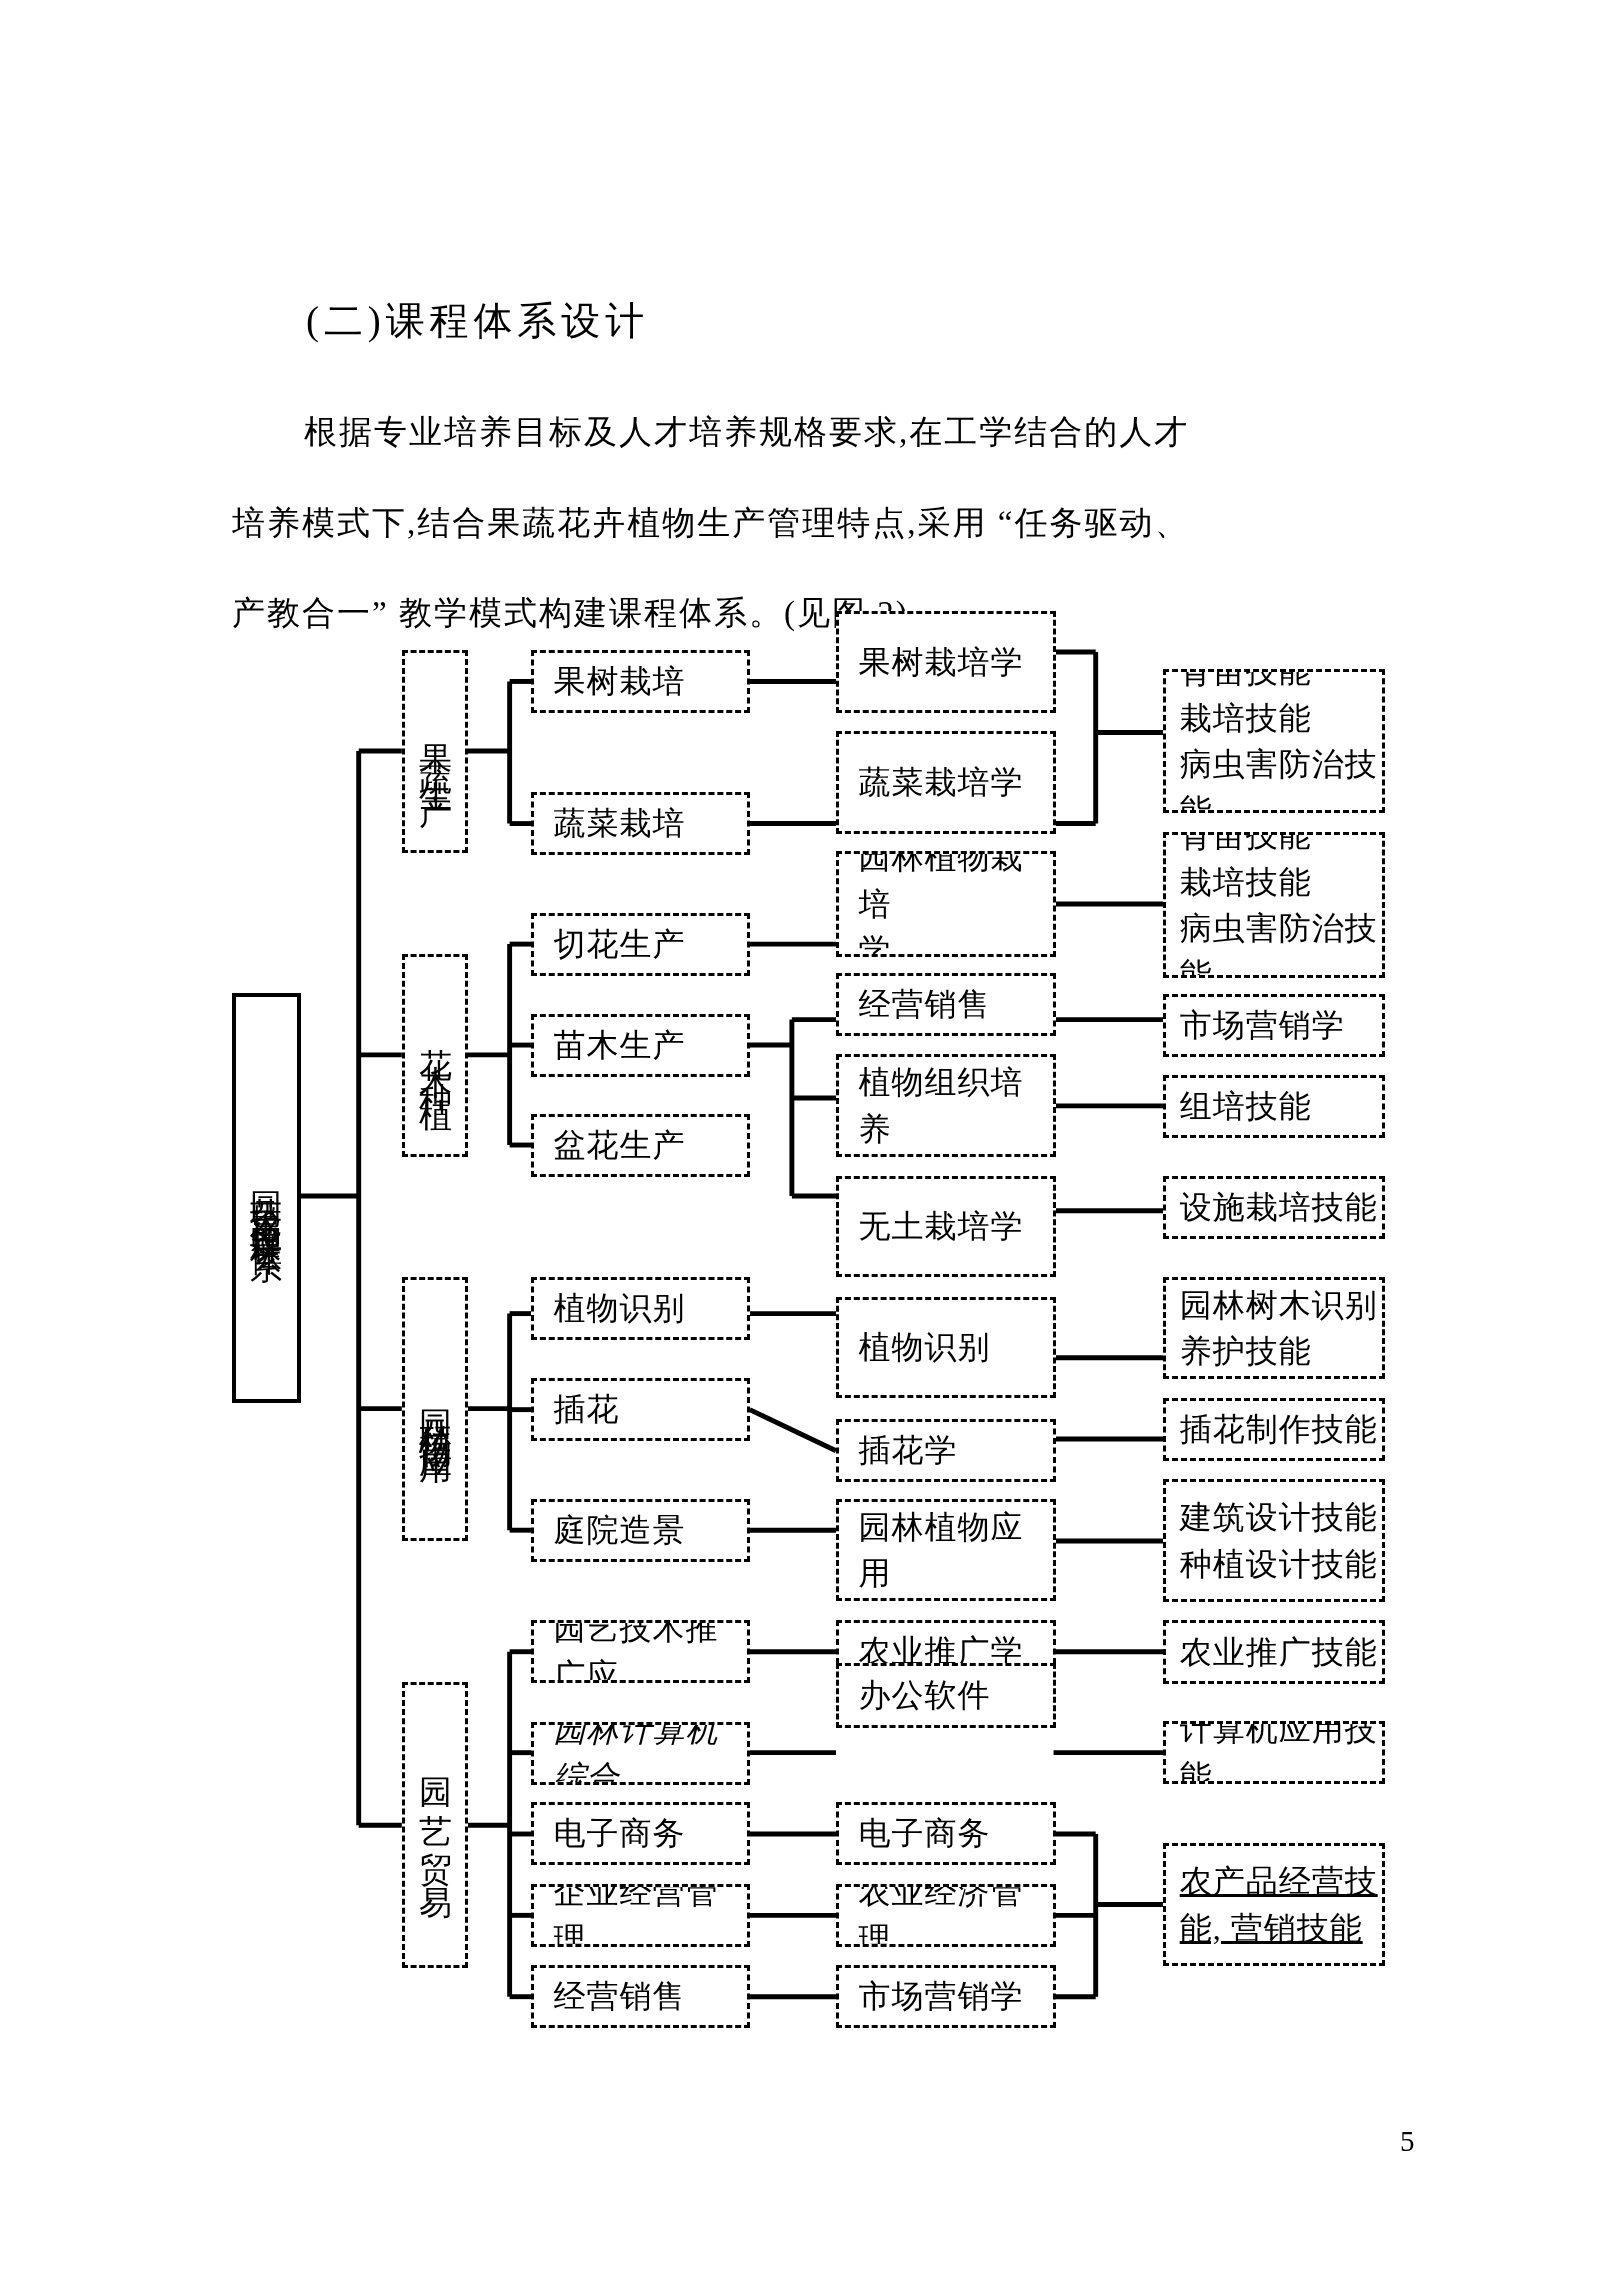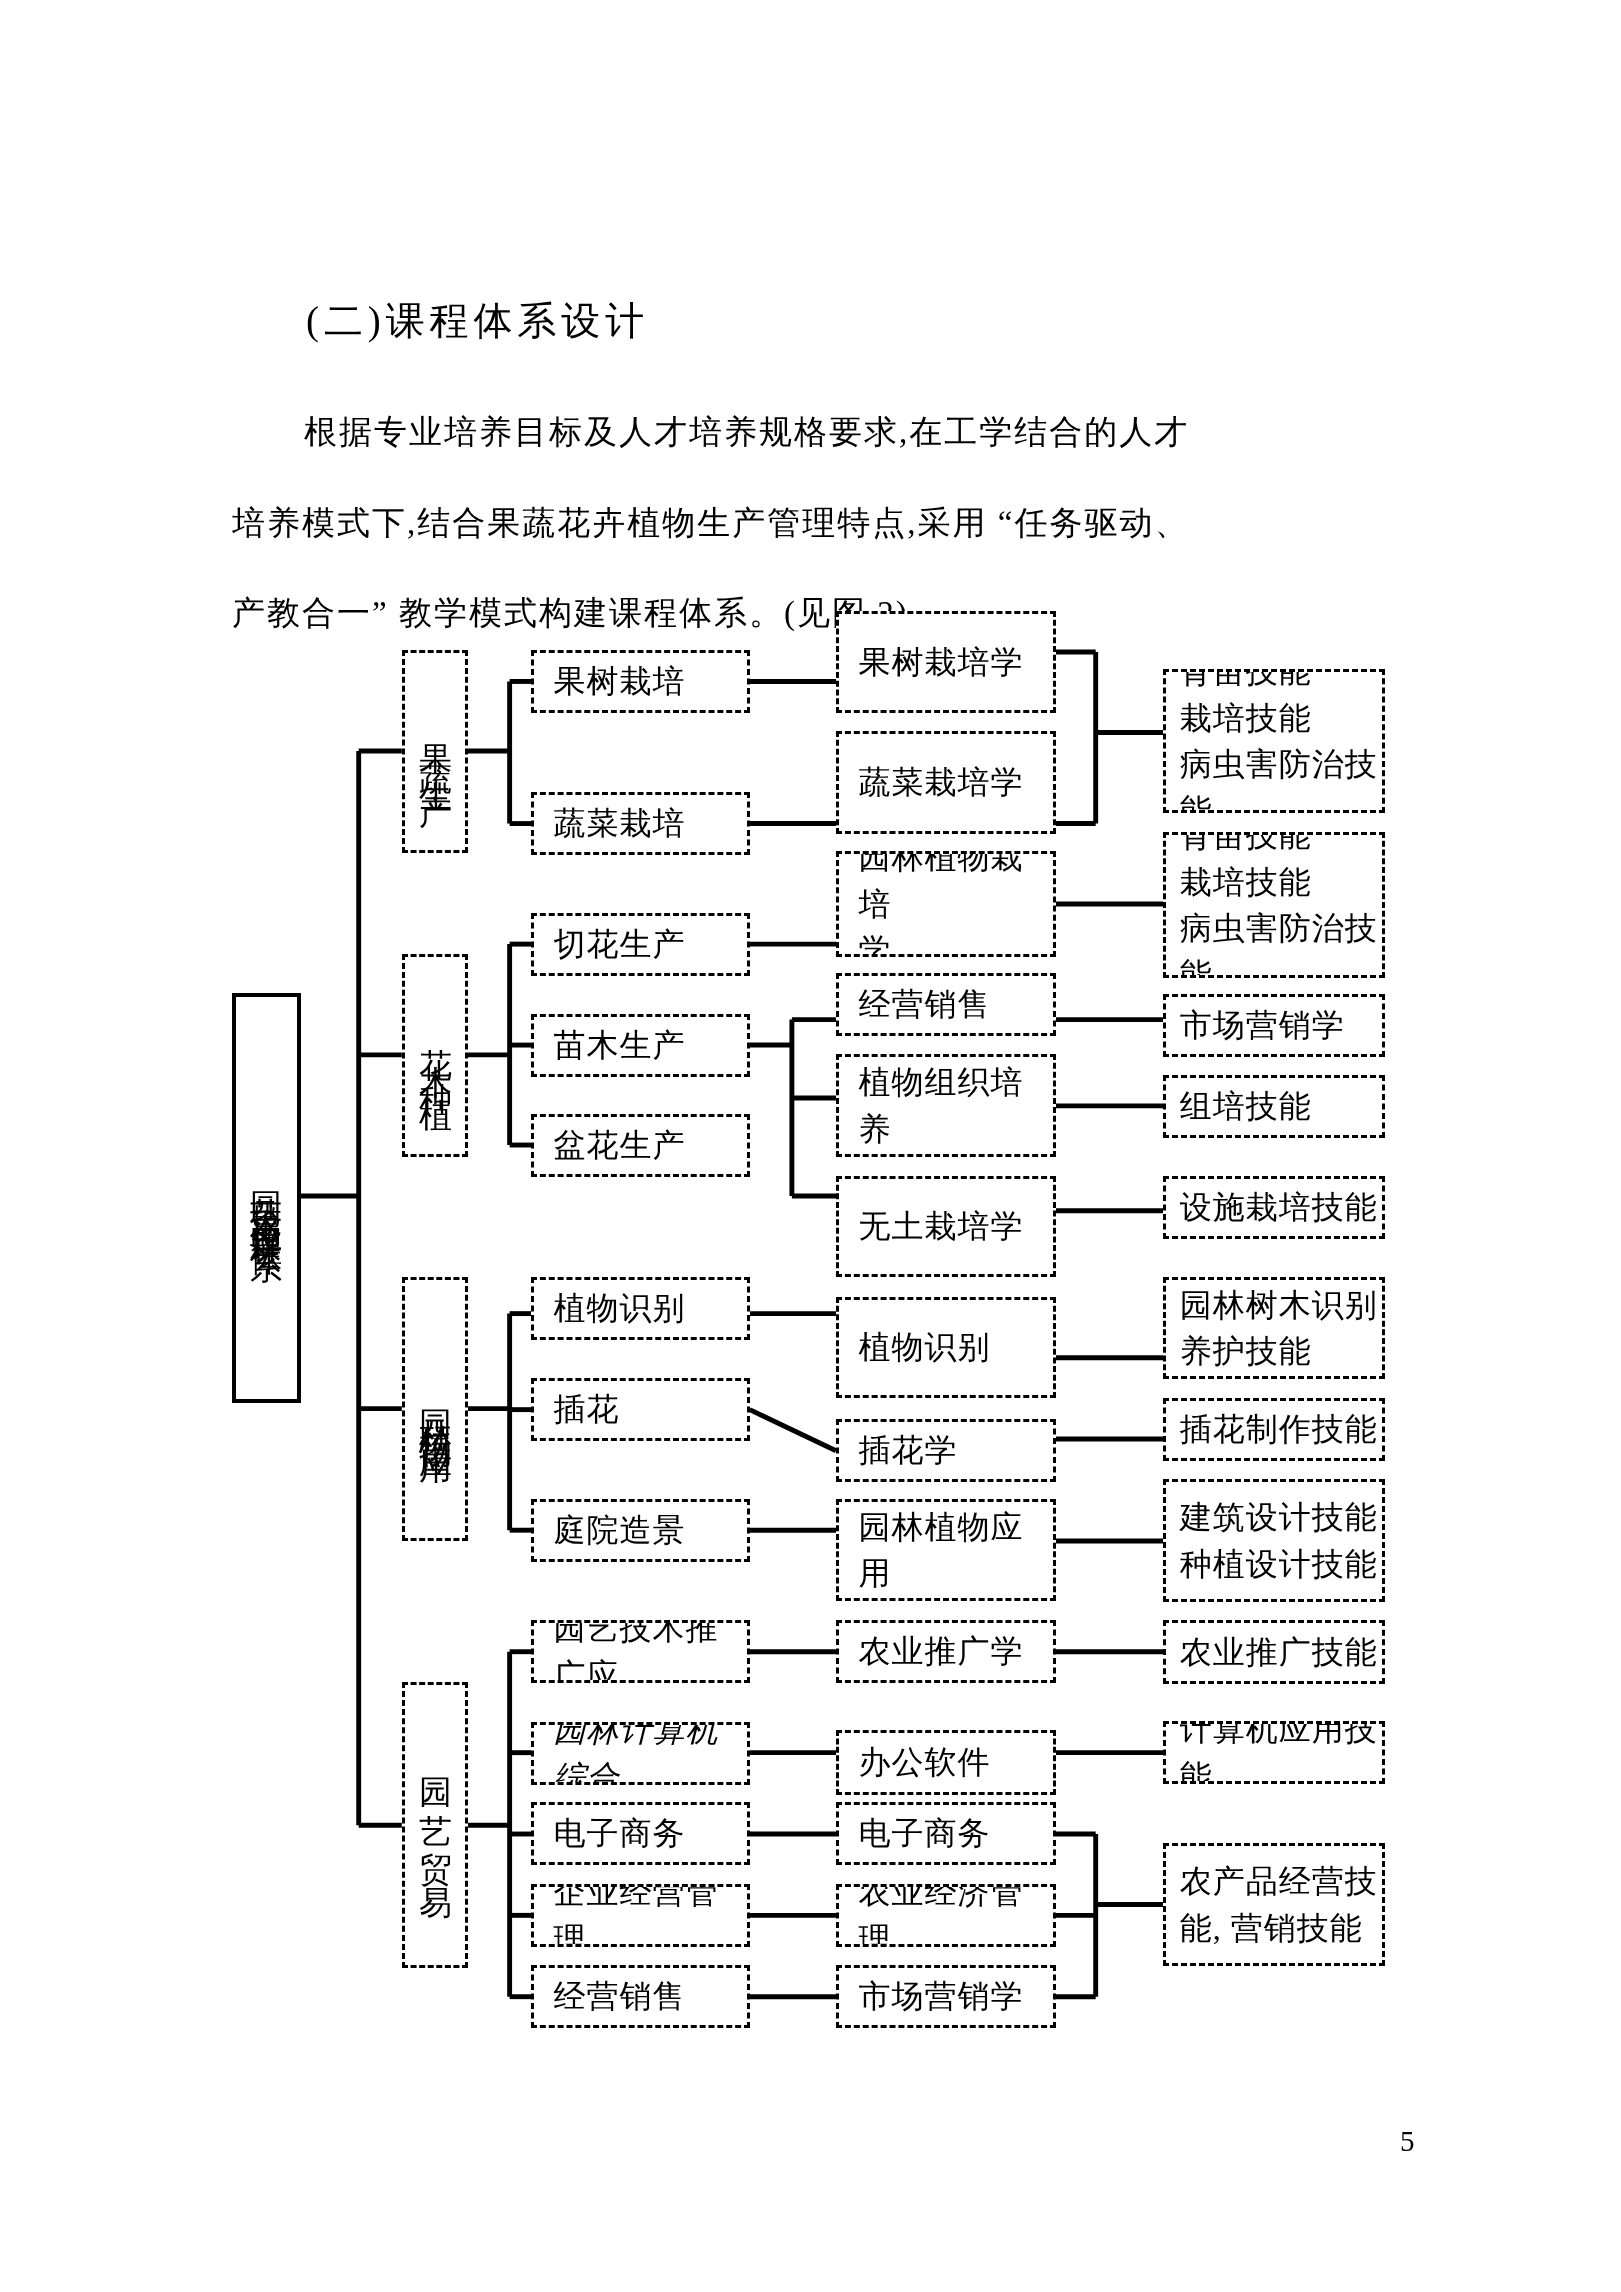--- a/index.html
+++ b/index.html
@@ -143,39 +143,39 @@
   <div class="box course hlab" style="top:731px;height:103px;">蔬菜栽培学</div>
   <div class="box course hlab" style="top:851px;height:106px;">园林植物栽培
 学</div>
   <div class="box course hlab" style="top:973px;">经营销售</div>
   <div class="box course hlab" style="top:1176px;height:101px;">无土栽培学</div>
   <div class="box course hlab" style="top:1054px;height:103px;">植物组织培养</div>
   <div class="box course hlab" style="top:1297px;height:101px;">植物识别</div>
   <div class="box course hlab" style="top:1419px;">插花学</div>
   <div class="box course hlab" style="top:1499px;height:102px;">园林植物应用</div>
   <div class="box course hlab" style="top:1620px;">农业推广学</div>
-  <div class="box course hlab" style="top:1730px;height:65px;">办公软件</div>
+  <div class="box course hlab" style="top:1663px;height:65px;">办公软件</div>
   <div class="box course hlab" style="top:1802px;">电子商务</div>
   <div class="box course hlab" style="top:1884px;">农业经济管理</div>
   <div class="box course hlab" style="top:1965px;">市场营销学</div>
 
   <div class="box skill hlab" style="top:669px;height:144px;">育苗技能
 栽培技能
 病虫害防治技能</div>
   <div class="box skill hlab" style="top:832px;height:146px;">育苗技能
 栽培技能
 病虫害防治技能</div>
   <div class="box skill hlab" style="top:994px;">市场营销学</div>
   <div class="box skill hlab" style="top:1075px;">组培技能</div>
   <div class="box skill hlab" style="top:1176px;">设施栽培技能</div>
   <div class="box skill hlab" style="top:1277px;height:102px;">园林树木识别
 养护技能</div>
   <div class="box skill hlab" style="top:1398px;">插花制作技能</div>
   <div class="box skill hlab" style="top:1479px;height:123px;">建筑设计技能
 种植设计技能</div>
   <div class="box skill hlab" style="top:1620px;height:64px;">农业推广技能</div>
   <div class="box skill hlab" style="top:1721px;">计算机应用技能</div>
-  <div class="box skill hlab" style="top:1843px;height:123px;">农产品经营技
+  <div class="box skill hlab" style="top:1843px;height:123px;text-decoration:underline;">农产品经营技
 能, 营销技能</div>
 
   <div class="pnum">5</div>
 </div>
 
 
 </body></html>

